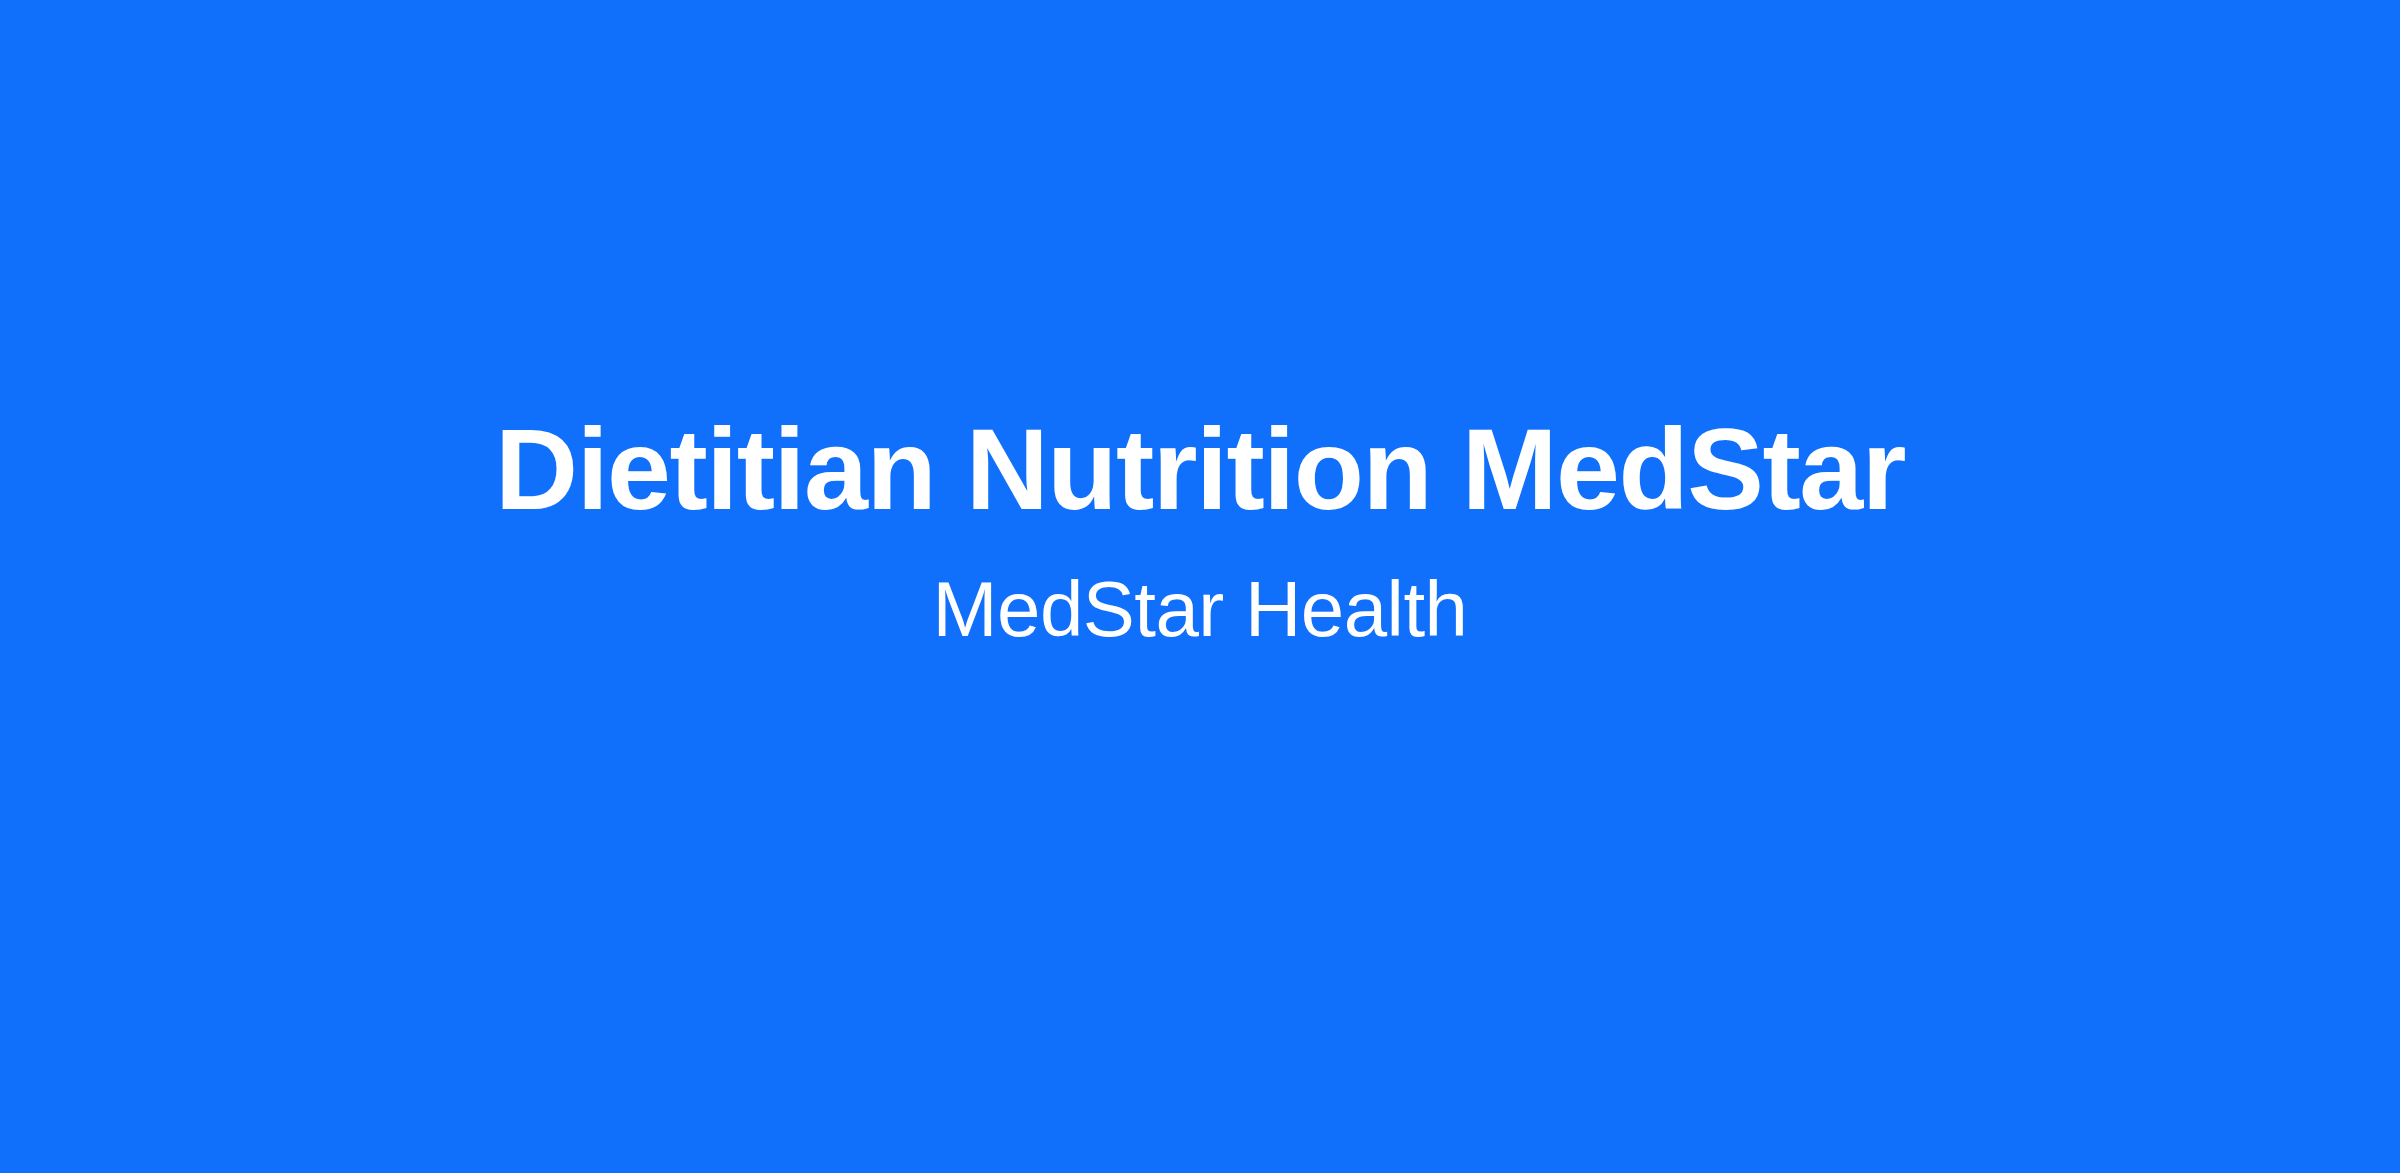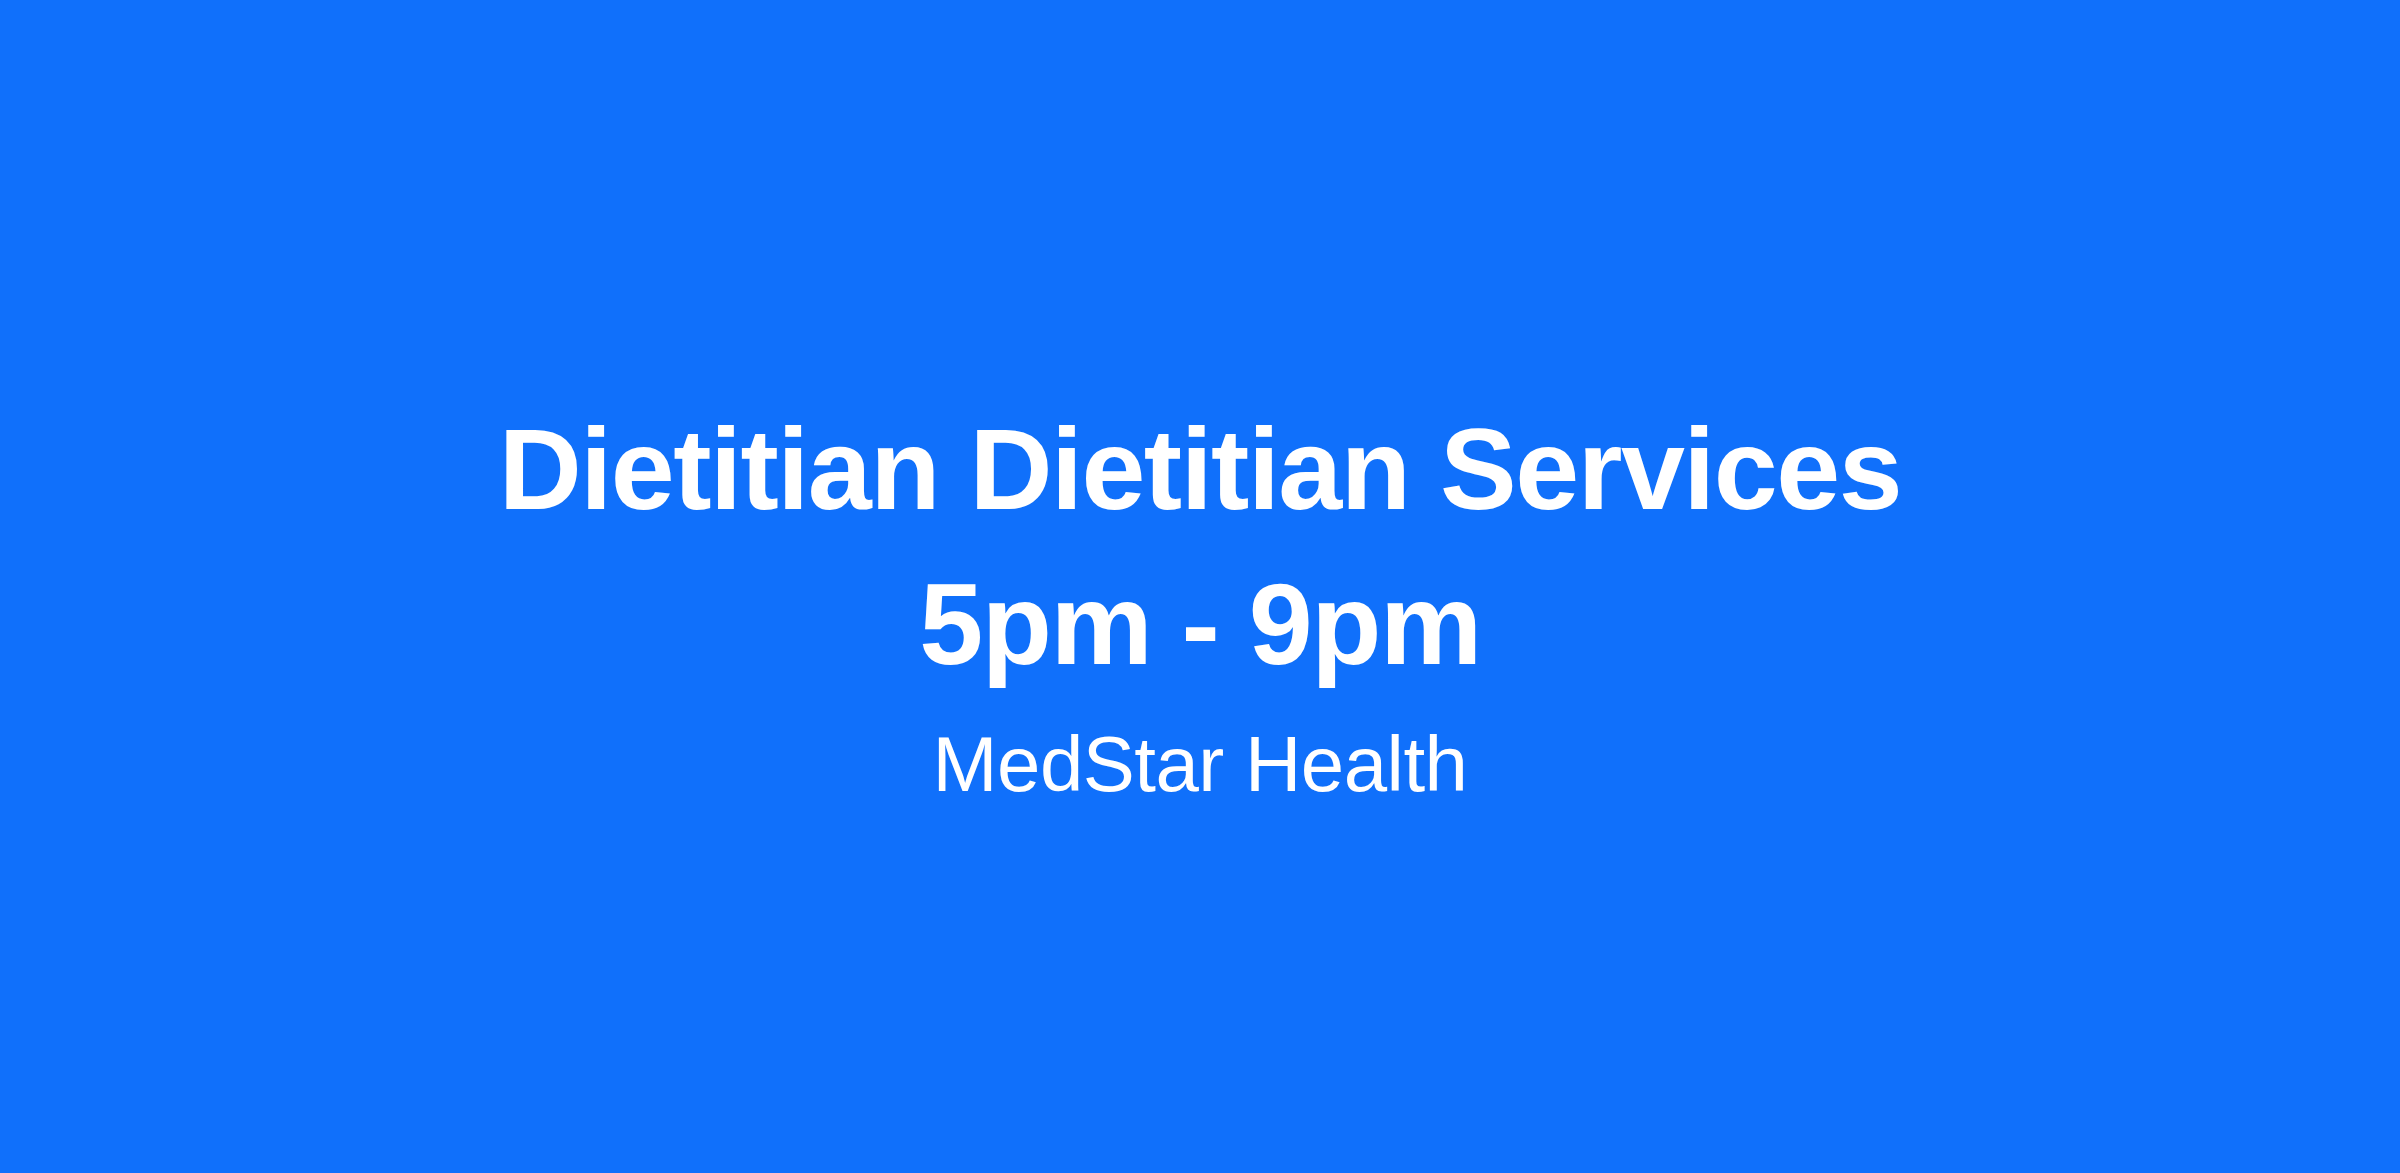--- a/index.html
+++ b/index.html
@@ -65,21 +65,20 @@
   }
 </style>
 </head>
 <body>
 
 <div id="screen">
 
   <div id="announcement-card">
 
     <h1 class="headline">
-      <span class="headline-line">Dietitian Dietitian Services</span>
-      <span class="headline-line">5pm - 9pm</span>
+      <span class="headline-line">Dietitian Nutrition MedStar</span>
     </h1>
 
     <p class="subhead">MedStar Health</p>
 
   </div>
 
 </div>
 
 </body></html>

